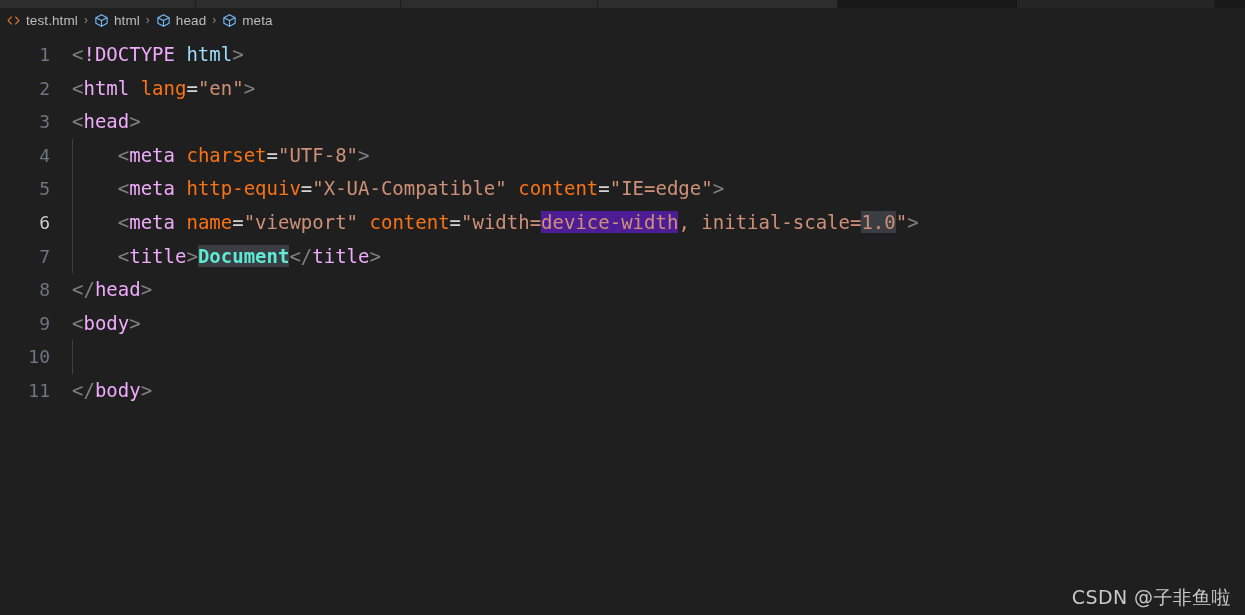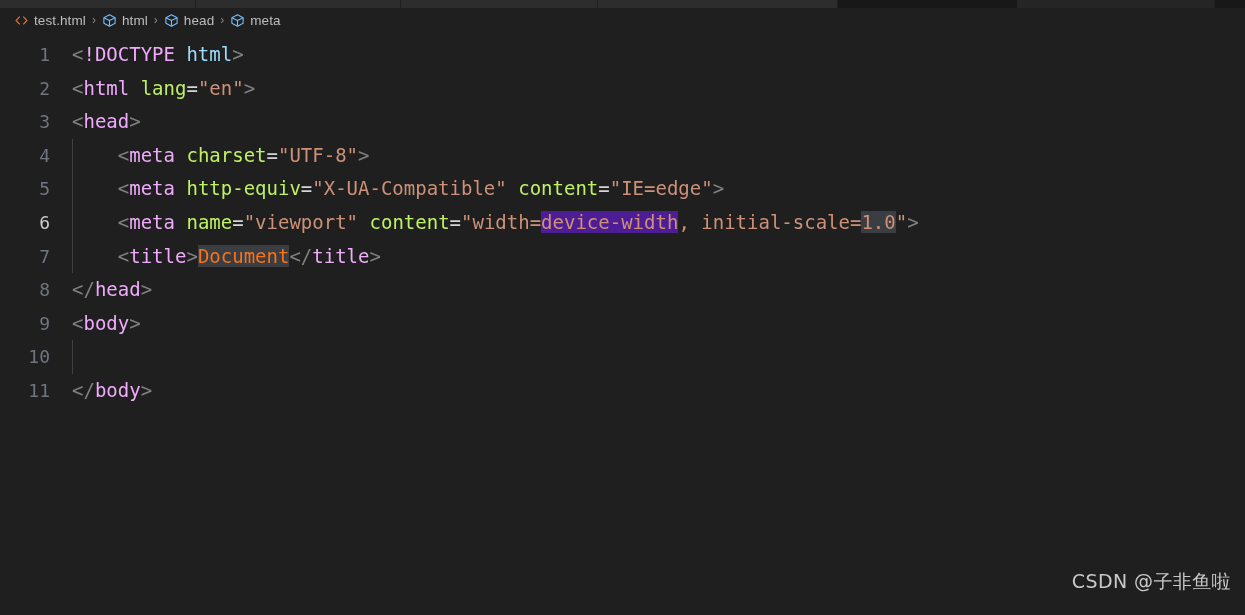--- a/index.html
+++ b/index.html
@@ -29,21 +29,21 @@
   .tab-seg.dim { background: #252526; }
 
   
   .breadcrumb {
     position: absolute;
     top: 8px; left: 0;
     width: 1227px;
     height: 24px;
     display: flex;
     align-items: center;
-    padding-left: 14px;
+    padding-left: 6px;
     box-sizing: border-box;
     background: #1f1f1f;
     font-size: 13.5px;
     color: #a9a9a9;
     white-space: nowrap;
   }
   .bc-item { display: flex; align-items: center; gap: 5px; }
   .bc-label { color: #bdbdbd; letter-spacing: .1px; }
   .bc-sep {
     color: #8a8a8a;
@@ -98,34 +98,34 @@
     top: 0;
     width: 1px;
     height: 33.6px;
     background: #404040;
   }
 
   
   .t-punct  { color: #808080; }
   .t-tag    { color: #f0abfc; }
   .t-name   { color: #9cdcfe; }
-  .t-attr   { color: #bef264; }
+  .t-attr   { color: #f97316; }
   .t-val    { color: #ce9178; }
-  .t-text   { color: #f97316; }
+  .t-text   { color: #5eead4; font-weight: bold; }
   .t-eq     { color: #d4d4d4; }
 
   
   .sel-blue  { background: #4c1d95; }
   .sel-gray  { background: #3a3d41; }
 
   
   .watermark {
     position: absolute;
     right: 14px;
-    bottom: 20px;
+    bottom: 4px;
     color: #c9c9c9;
     font-size: 19px;
     font-family: "DejaVu Sans", sans-serif;
     letter-spacing: .4px;
   }
 </style>
 </head>
 <body>
 
 <div class="tabbar-sliver" id="tabbar">

